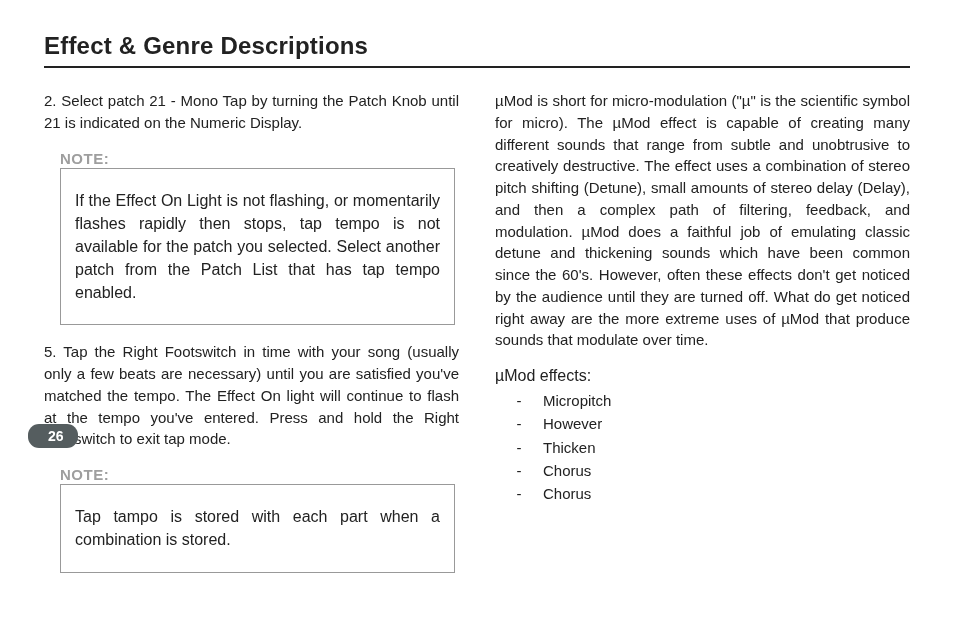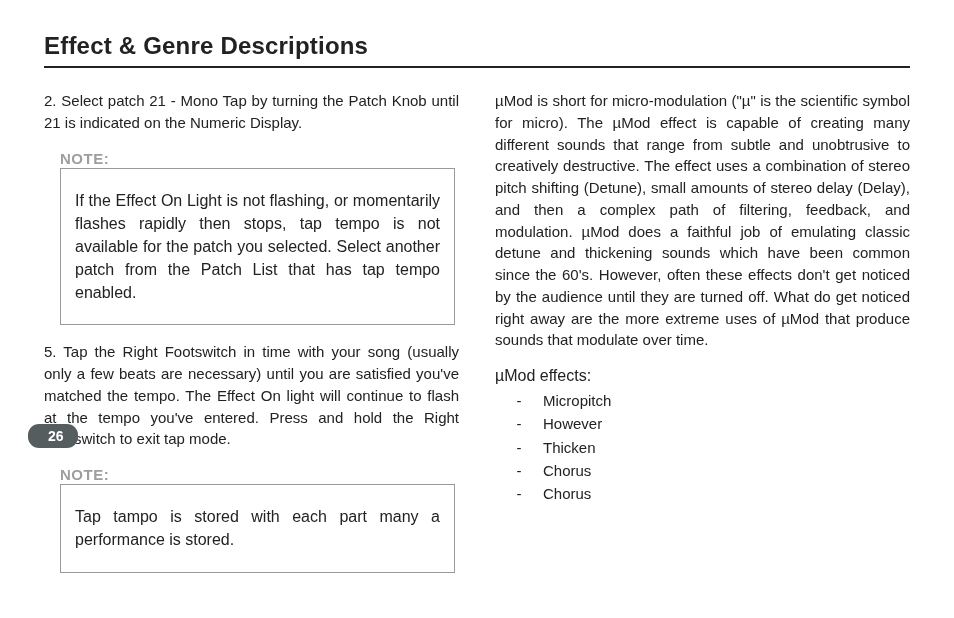--- a/index.html
+++ b/index.html
@@ -101,21 +101,21 @@
 
     <div class="col">
       <p class="para">2.  Select patch 21 - Mono Tap by turning the Patch Knob until 21 is indicated on the Numeric Display.</p>
 
       <div class="note-label">NOTE:</div>
       <div class="note-box">If the Effect On Light is not flashing, or momentarily flashes rapidly then stops, tap tempo is not available for the patch you selected. Select another patch from the Patch List that has tap tempo enabled.</div>
 
       <p class="para">5.  Tap the Right Footswitch in time with your song (usually only a few beats are necessary) until you are satisfied you've matched the tempo.  The Effect On light will continue to flash at the tempo you've entered. Press and hold the Right Footswitch to exit tap mode.</p>
 
       <div class="note-label">NOTE:</div>
-      <div class="note-box">Tap tampo is stored with each part many a performance is stored.</div>
+      <div class="note-box">Tap tampo is stored with each part when a combination is stored.</div>
     </div>
 
     <div class="col">
       <p class="para">µMod is short for micro-modulation ("µ" is the scientific symbol for micro). The µMod effect is capable of creating many different sounds that range from subtle and unobtrusive to creatively destructive. The effect uses a combination of stereo pitch shifting (Detune), small amounts of stereo delay (Delay), and then a complex path of filtering, feedback, and modulation. µMod does a faithful job of emulating classic detune and thickening sounds which have been common since the 60's. However, often these effects don't get noticed by the audience until they are turned off. What do get noticed right away are the more extreme uses of µMod that produce sounds that modulate over time.</p>
 
       <div class="h3">µMod effects:</div>
       <div class="effects-list">
         <div class="row">
             <span class="dash">-</span>
             <span>Micropitch</span>

